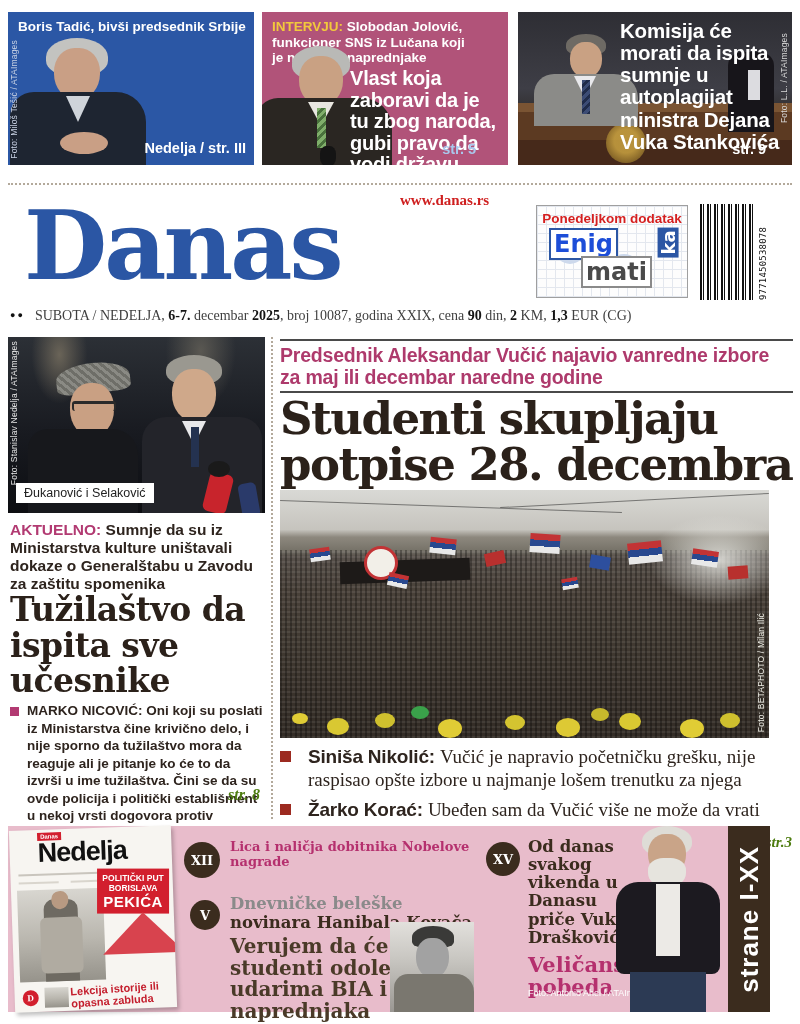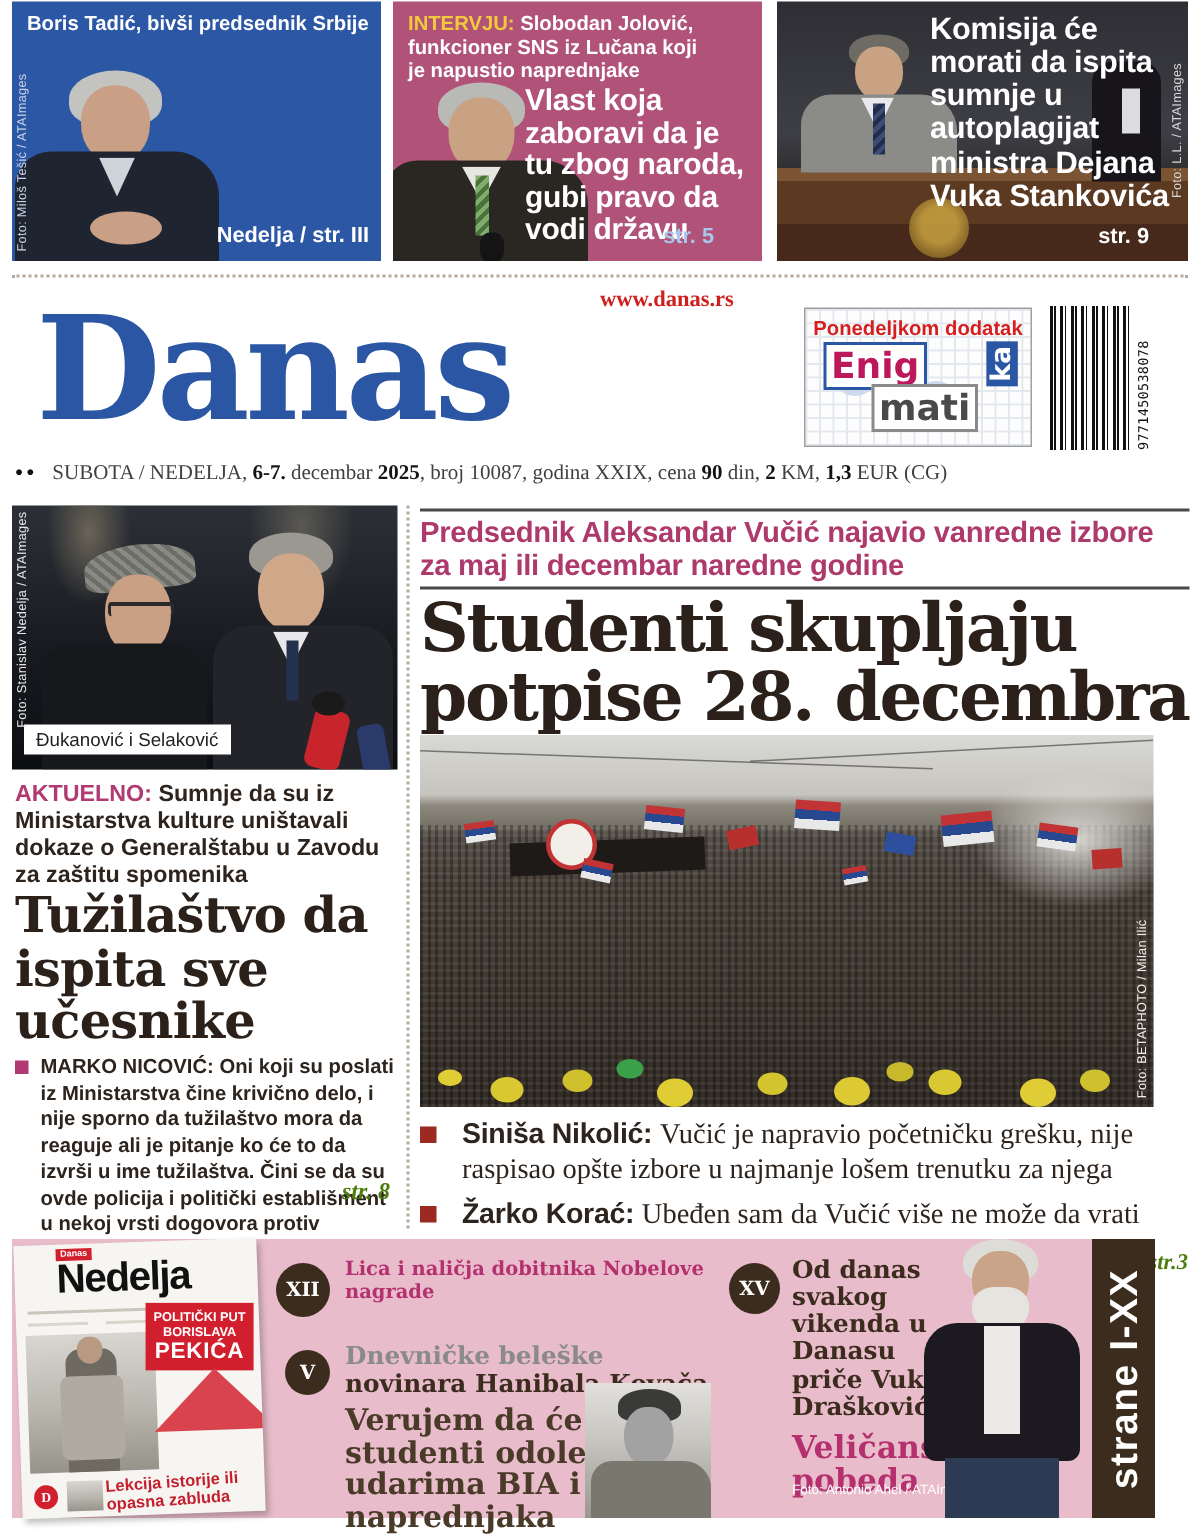--- a/index.html
+++ b/index.html
@@ -7,21 +7,21 @@
   #page {
     position:relative; width:800px; height:1024px; margin:0 auto;
     background:#ffffff; overflow:hidden;
     font-family:"Liberation Sans", sans-serif;
   }
   .abs { position:absolute; }
   .vt { writing-mode:vertical-rl; transform:rotate(180deg);
         font:8.5px "Liberation Sans", sans-serif; letter-spacing:.2px; white-space:nowrap; }
 
   
-  .topbox { position:absolute; top:1px; height:173px; overflow:hidden; }
+  .topbox { position:absolute; top:12px; height:153px; overflow:hidden; }
   .topbox .bx-kicker { position:absolute; top:7px; left:10px; right:6px;
     font-weight:600; font-size:13.5px; line-height:1.15; color:#fff; }
   .topbox .bx-head { position:absolute; font-weight:800; color:#fff;
     font-size:20px; line-height:1.08; letter-spacing:-.2px; }
   .topbox .bx-ref { position:absolute; font-weight:700; font-size:14.5px; }
 
   
   .hair { border-radius:50% 50% 40% 40%; }
   .face { border-radius:45% 45% 50% 50%; }
 
@@ -184,21 +184,21 @@
   <div class="dotline-h" style="left:8px; right:8px; top:183px;"></div>
 
   <div class="abs" id="site-url" style="left:400px; top:192px;">www.danas.rs</div>
   <div class="abs" id="logo" style="left:24px; top:200px;">Danas</div>
 
   <div class="abs" id="enigma" style="left:536px; top:205px; width:152px; height:93px;">
     <div class="ponedeljkom">Ponedeljkom dodatak</div>
     <div class="abs" style="left:18px; top:28px; width:30px; height:30px; border-radius:50%; background:#cdd9ec;"></div>
     <div class="abs" style="left:70px; top:48px; width:34px; height:34px; border-radius:50%; background:#cdd9ec;"></div>
     <div class="abs" style="left:12px; top:24px;">
-      <span class="rletter" style="color:#be185d; border:2px solid #2b56a4; background:#fff; padding:0 3px;">Enig</span>
+      <span class="rletter" style="color:#1d4ed8; border:2px solid #2b56a4; background:#fff; padding:0 3px;">Enig</span>
     </div>
     <div class="abs" style="left:44px; top:52px;">
       <span class="rletter" style="color:#4a4a4a; background:#fff; border:2px solid #8a8a8a; padding:0 3px;">mati</span>
     </div>
     <div class="abs" style="left:116px; top:26px; transform:rotate(-90deg); transform-origin:center;">
       <span class="rletter" style="color:#fff; background:#2b56a4; padding:0 3px; font-size:18px;">ka</span>
     </div>
   </div>
 
   <div class="abs" id="barcode" style="left:700px; top:204px; width:56px; height:96px;"></div>

